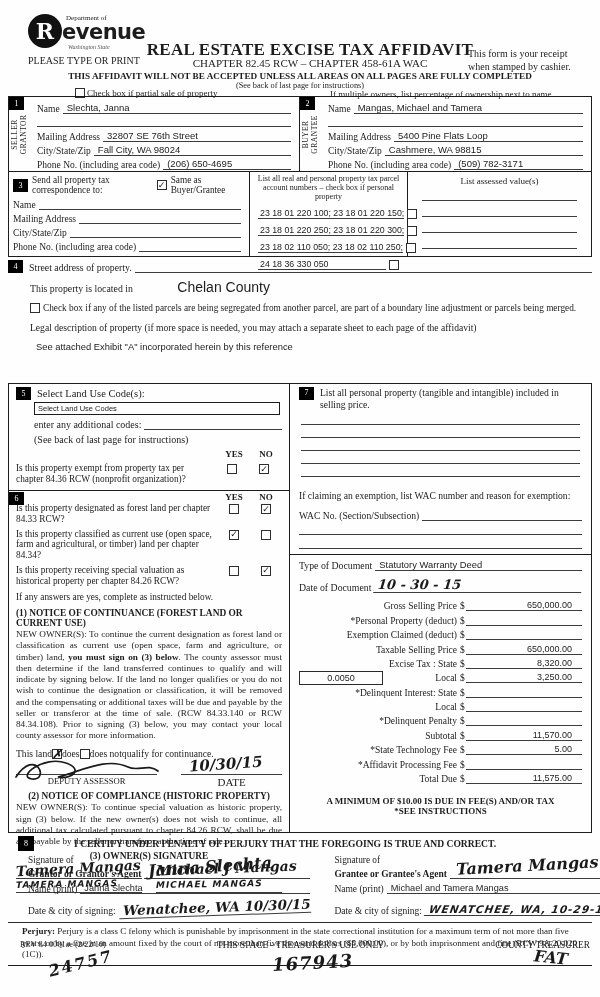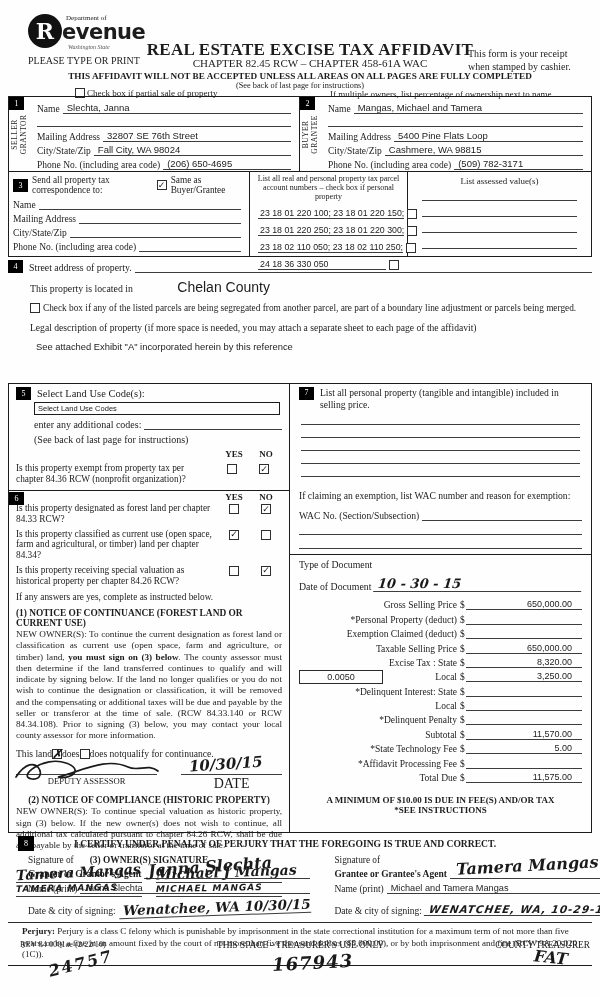--- a/index.html
+++ b/index.html
@@ -300,21 +300,21 @@
         <div style="flex:1.4;position:relative;">
           <svg class="abs" style="left:-6px;top:-26px;" width="150" height="36" viewBox="0 0 150 36">
             <path d="M6 30 C 26 0, 40 34, 22 32 C 6 30, 34 8, 56 16 C 74 22, 62 33, 48 30 C 72 24, 96 10, 118 20 C 128 25, 138 16, 148 24" fill="none" stroke="#1a1a1a" stroke-width="1.7" stroke-linecap="round"></path>
           </svg>
           <div class="u" style="height:2px;"></div>
           <div class="ctr" style="font-size:8.6px;margin-top:1px;">DEPUTY ASSESSOR</div>
         </div>
         <div style="flex:1;position:relative;">
           <div class="hand abs" style="left:8px;top:-18px;font-size:15px;transform:rotate(-4deg);white-space:nowrap;">10/30/15</div>
           <div class="u" style="height:2px;"></div>
-          <div class="ctr" style="font-size:14px;margin-top:1px;">DATE</div>
+          <div class="ctr" style="font-size:11px;margin-top:1px;">DATE</div>
         </div>
       </div>
 
       <div class="b ctr" style="margin-top:3px;font-size:9.4px;">(2) NOTICE OF COMPLIANCE (HISTORIC PROPERTY)</div>
       <div style="margin-top:1px;font-size:9.2px;line-height:1.22;text-align:justify;">NEW OWNER(S): To continue special valuation as historic property, sign (3) below. If the new owner(s) does not wish to continue, all additional tax calculated pursuant to chapter 84.26 RCW, shall be due and payable by the seller or transferor at the time of sale.</div>
 
       <div class="b ctr" style="margin-top:4px;font-size:9.4px;">(3) OWNER(S) SIGNATURE</div>
       <div style="display:flex;gap:14px;margin-top:16px;">
         <div class="sigline" style="flex:1;height:2px;">
           <span class="hand abs" style="left:0;top:-17px;font-size:14px;transform:rotate(-3deg);white-space:nowrap;">Tamera Mangas</span>
@@ -349,20 +349,21 @@
         <span class="lbl" style="font-size:9.6px;">WAC No. (Section/Subsection)</span>
         <span class="val"></span>
       </div>
       <div class="u" style="height:14px;"></div>
       <div class="u" style="height:14px;"></div>
 
       <div style="border-top:1.2px solid #1c1c1c;margin:5px -9px 0 -9px;"></div>
 
       <div class="frow" style="margin-top:4px;">
         <span class="lbl" style="font-size:9.8px;">Type of Document</span>
+        <span class="val sans" style="font-size:9.4px;">Statutory Warranty Deed</span>
       </div>
       <div class="frow" style="margin-top:6px;height:16px;">
         <span class="lbl" style="font-size:9.8px;">Date of Document</span>
         <span class="val hand" style="font-size:13px;transform:skewX(-6deg);">10 - 30 - 15</span>
       </div>
 
       <div style="margin-top:4px;">
         <div class="mrow">
             <span class="mlbl">Gross Selling Price</span>
             <span class="dollar">$</span>

